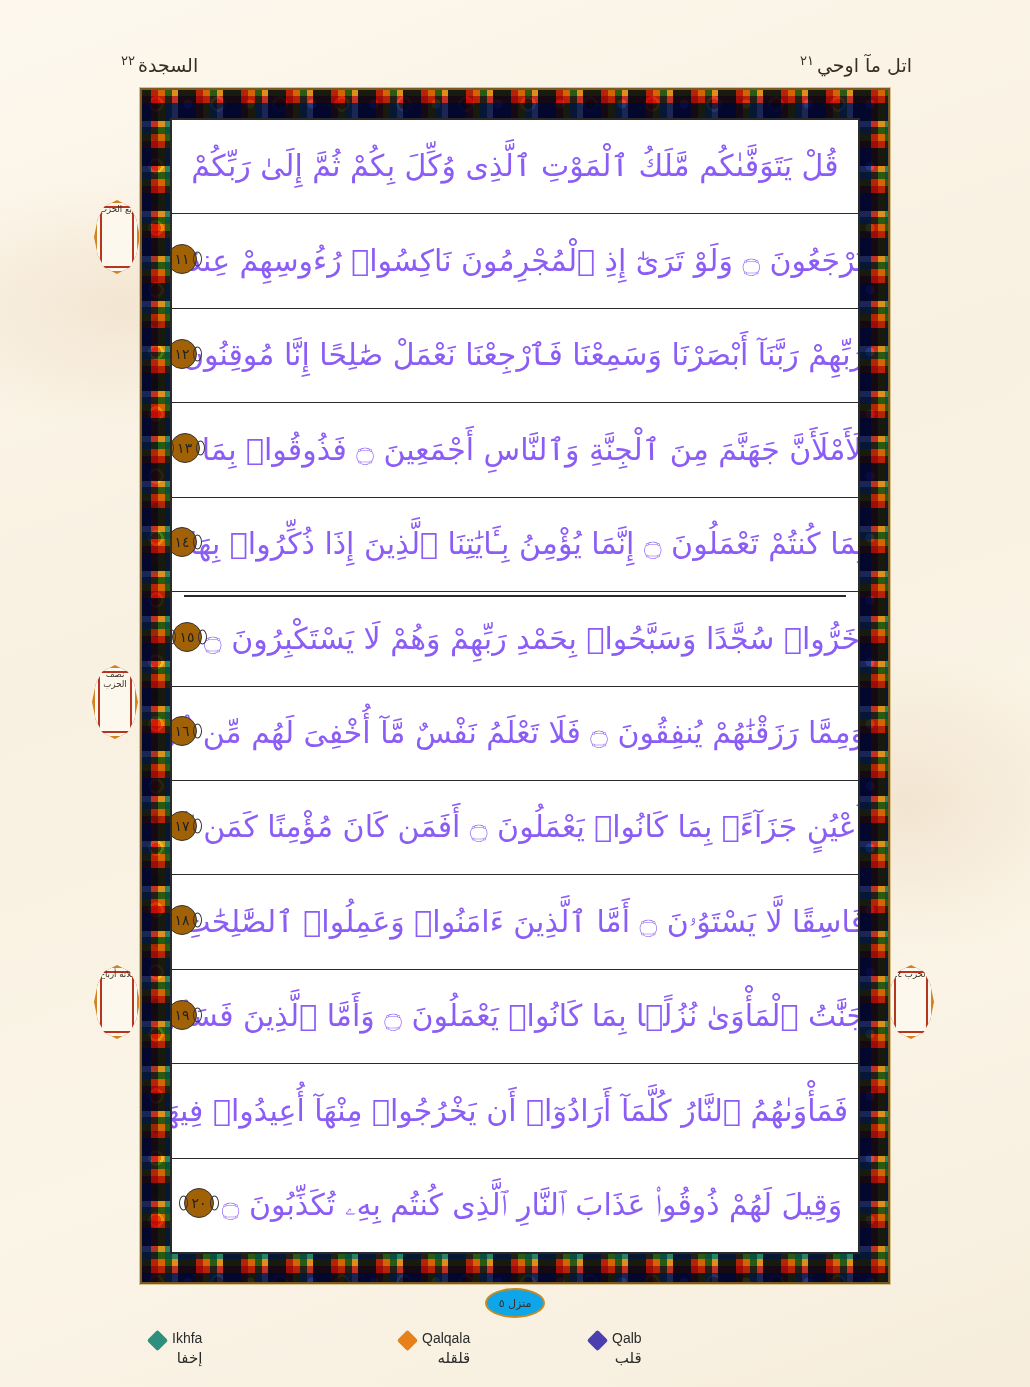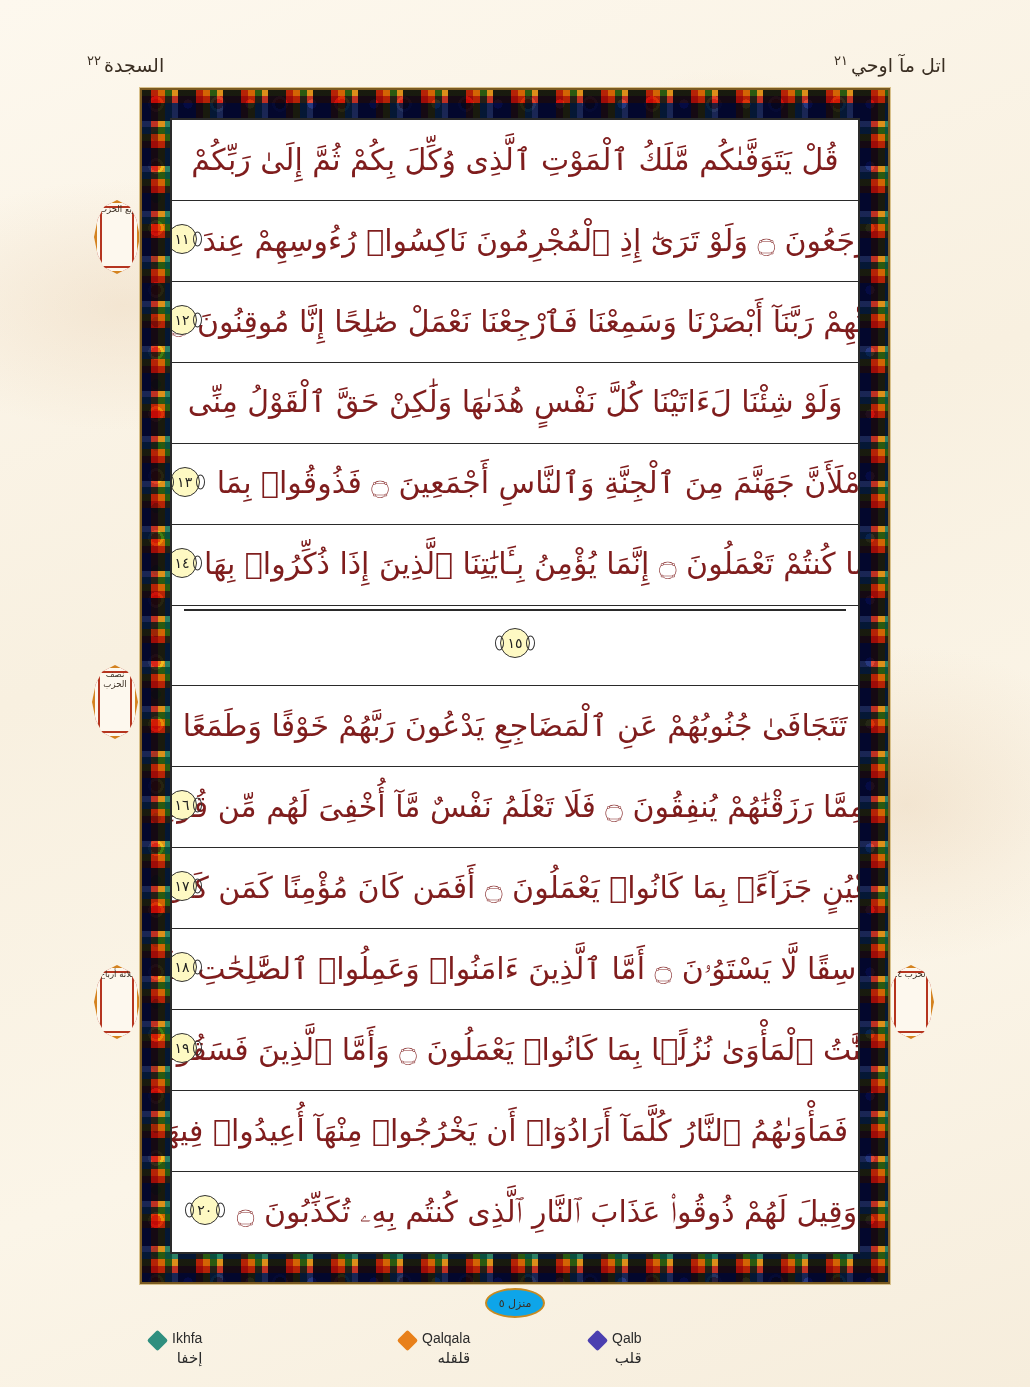--- a/index.html
+++ b/index.html
@@ -17,21 +17,21 @@
       radial-gradient(ellipse 200px 140px at 70% 12%, rgba(230,204,170,0.22), rgba(230,204,170,0) 70%),
       linear-gradient(160deg, #fdf8ee 0%, #f8f0e0 40%, #fbf5e8 70%, #f6eddc 100%);
     position: relative;
   }
 
   
   .page-header {
     position: absolute; top: 44px; left: 0; right: 0;
     height: 42px;
     display: flex; align-items: center;
-    padding: 0 84px;
+    padding: 0 118px;
   }
   .hdr-left, .hdr-right, .hdr-center {
     color: #3a2e22;
     font-family: "DejaVu Sans", sans-serif;
     white-space: nowrap;
     direction: rtl;
   }
   .hdr-left  { flex: 0 0 auto; font-size: 19px; }
   .hdr-right { flex: 0 0 auto; font-size: 19px; margin-left: auto; }
   .hdr-center{ position: absolute; left: 0; right: 0; text-align: center;
@@ -91,41 +91,41 @@
     direction: rtl;
     padding: 0 10px;
     overflow: hidden;
     position: relative;
   }
   .ayah-line:last-child { border-bottom: none; }
   .ayah-text {
     font-family: "DejaVu Sans", sans-serif;
     font-size: 30px;
     line-height: 1.35;
-    color: #7f1d1d;
+    color: #8b5cf6;
     white-space: nowrap;
     direction: rtl;
     text-align: center;
     width: 100%;
   }
   .ayah-line.sajdah-line::before {
     content: "";
     position: absolute;
     top: 3px; left: 12px; right: 12px;
     height: 2px; background: #2a2a2a;
   }
 
   
   .ayah-num {
     display: inline-block;
     min-width: 30px; height: 30px; line-height: 28px;
     border: 1.5px solid #333; border-radius: 50%;
     font-size: 14px; text-align: center;
-    vertical-align: middle; margin: 0 17px;
-    color: #222; background: #fef9c3;
+    vertical-align: middle; margin: 0 2px;
+    color: #222; background: #a16207;
     position: relative; top: -2px;
   }
   .ayah-num::before, .ayah-num::after {
     content: "";
     position: absolute; top: 50%; transform: translateY(-50%);
     width: 7px; height: 13px;
     border: 1.3px solid #333; border-radius: 50%;
   }
   .ayah-num::before { left: -6px; }
   .ayah-num::after  { right: -6px; }
@@ -225,35 +225,30 @@
       </div>
       <div class="ayah-line">
         <div class="ayah-text">تُرْجَعُونَ ۝ وَلَوْ تَرَىٰٓ إِذِ ٱلْمُجْرِمُونَ نَاكِسُوا۟ رُءُوسِهِمْ عِندَ</div>
         <span class="ayah-num">١١</span>
       </div>
       <div class="ayah-line">
         <div class="ayah-text">رَبِّهِمْ رَبَّنَآ أَبْصَرْنَا وَسَمِعْنَا فَٱرْجِعْنَا نَعْمَلْ صَٰلِحًا إِنَّا مُوقِنُونَ ۝</div>
         <span class="ayah-num">١٢</span>
       </div>
       <div class="ayah-line">
-        <div class="ayah-text">وَلَوْ شِئْنَا لَءَاتَيْنَا كُلَّ نَفْسٍ هُدَىٰهَا وَلَٰكِنْ حَقَّ ٱلْقَوْلُ مِنِّى</div>
-      </div>
-      <div class="ayah-line">
         <div class="ayah-text">لَأَمْلَأَنَّ جَهَنَّمَ مِنَ ٱلْجِنَّةِ وَٱلنَّاسِ أَجْمَعِينَ ۝ فَذُوقُوا۟ بِمَا</div>
         <span class="ayah-num">١٣</span>
       </div>
       <div class="ayah-line">
         <div class="ayah-text">بِمَا كُنتُمْ تَعْمَلُونَ ۝ إِنَّمَا يُؤْمِنُ بِـَٔايَٰتِنَا ٱلَّذِينَ إِذَا ذُكِّرُوا۟ بِهَا</div>
         <span class="ayah-num">١٤</span>
       </div>
       <div class="ayah-line sajdah-line">
+        <div class="ayah-text">خَرُّوا۟ سُجَّدًا وَسَبَّحُوا۟ بِحَمْدِ رَبِّهِمْ وَهُمْ لَا يَسْتَكْبِرُونَ ۝</div>
         <span class="ayah-num">١٥</span>
-      </div>
-      <div class="ayah-line">
-        <div class="ayah-text">تَتَجَافَىٰ جُنُوبُهُمْ عَنِ ٱلْمَضَاجِعِ يَدْعُونَ رَبَّهُمْ خَوْفًا وَطَمَعًا</div>
       </div>
       <div class="ayah-line">
         <div class="ayah-text">وَمِمَّا رَزَقْنَٰهُمْ يُنفِقُونَ ۝ فَلَا تَعْلَمُ نَفْسٌ مَّآ أُخْفِىَ لَهُم مِّن قُرَّةِ</div>
         <span class="ayah-num">١٦</span>
       </div>
       <div class="ayah-line">
         <div class="ayah-text">أَعْيُنٍ جَزَآءًۢ بِمَا كَانُوا۟ يَعْمَلُونَ ۝ أَفَمَن كَانَ مُؤْمِنًا كَمَن كَانَ</div>
         <span class="ayah-num">١٧</span>
       </div>
       <div class="ayah-line">

